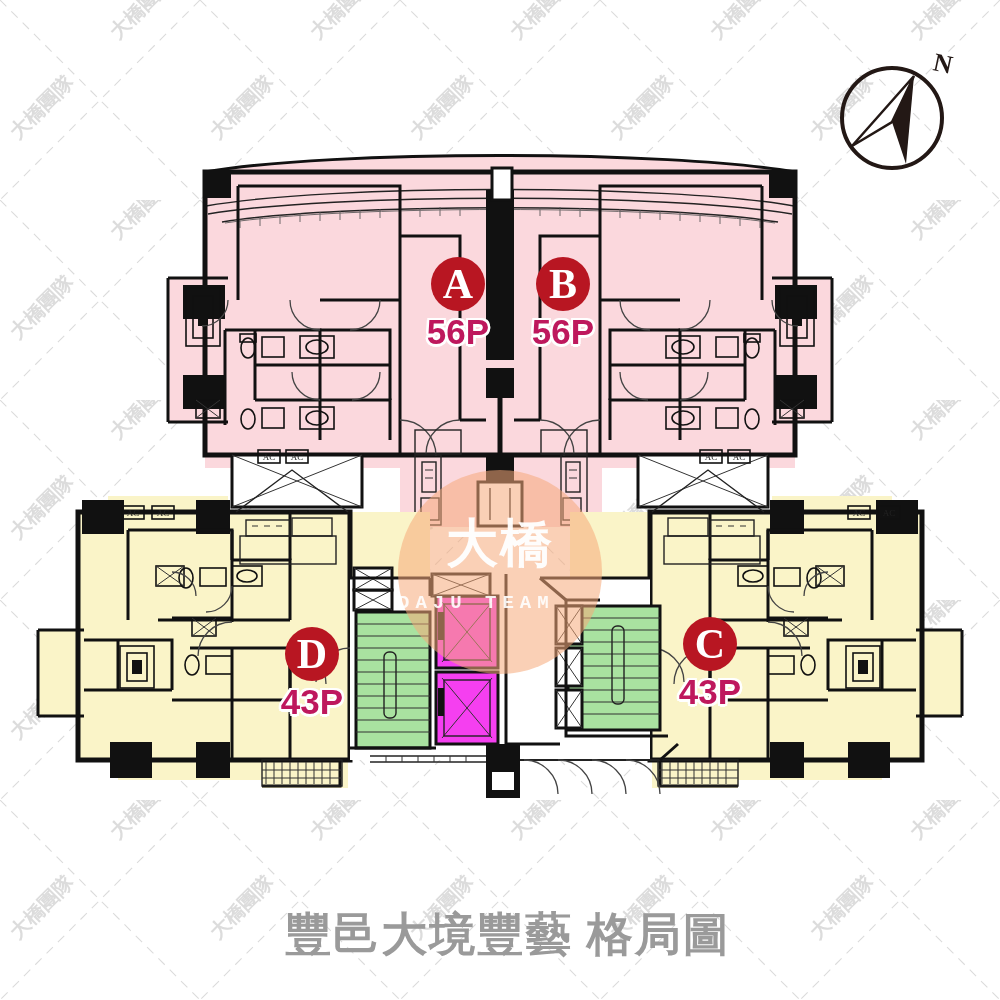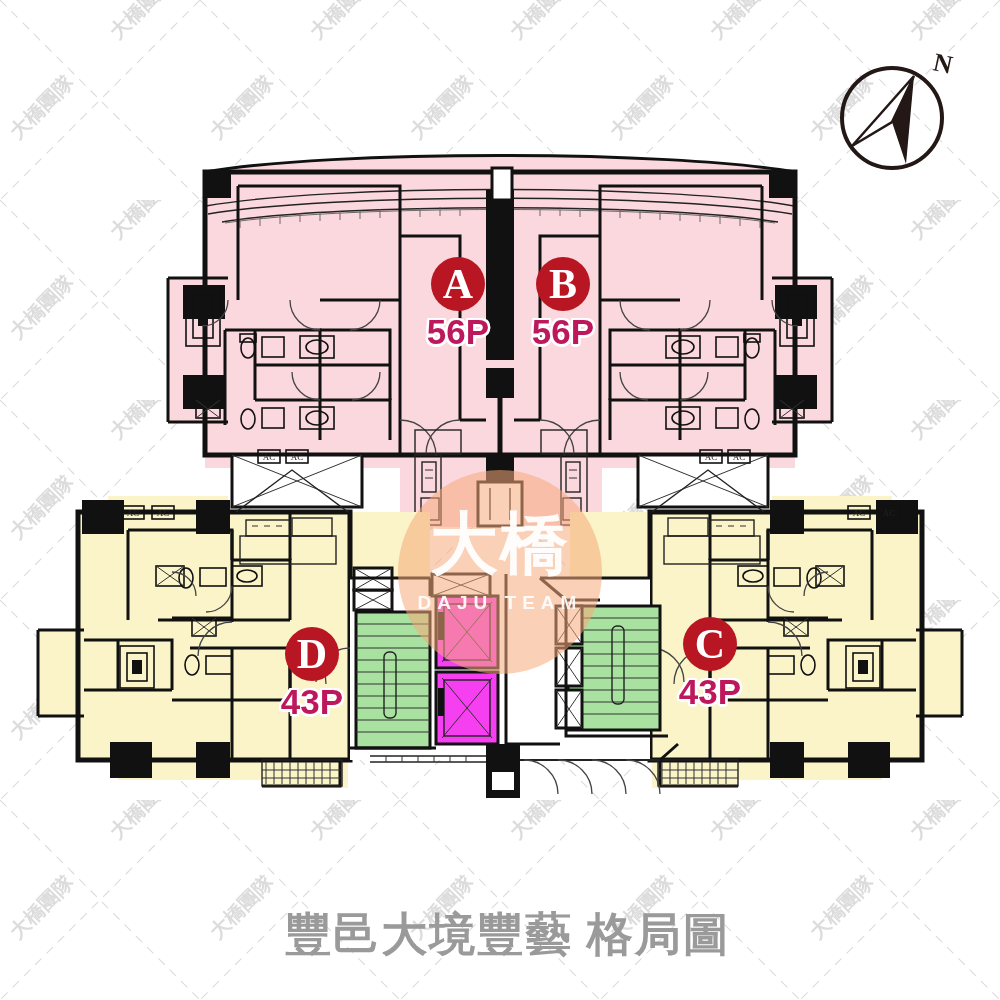--- a/index.html
+++ b/index.html
@@ -11,24 +11,24 @@
   #bg-watermark svg{width:100%;height:100%;display:block;}
 
   
   #plan{position:absolute;inset:0;z-index:2;}
   #plan svg{width:1000px;height:1000px;display:block;}
 
   
   #center-watermark{position:absolute;left:398px;top:470px;width:204px;height:204px;z-index:3;pointer-events:none;}
   #center-watermark .disc{position:absolute;inset:0;border-radius:50%;background:#f6a97a;opacity:.55;}
   #center-watermark .cn{position:absolute;left:0;right:0;top:34px;text-align:center;
-      font-family:"Liberation Serif",serif;font-weight:700;font-size:68px;color:#ffffff;
+      font-family:"Liberation Serif",serif;font-weight:700;font-size:52px;color:#ffffff;
       letter-spacing:2px;line-height:80px;opacity:.96;}
-  #center-watermark .en{position:absolute;left:0;right:0;top:122px;text-align:center;
-      font-family:Liberation Sans, sans-serif;font-weight:700;font-size:19px;color:#ffffff;
+  #center-watermark .en{position:absolute;left:0;right:0;top:122px;text-align:left;
+      font-family:Liberation Mono, monospace;font-weight:700;font-size:19px;color:#ffffff;
       letter-spacing:6px;opacity:.9;}
 
   
   .unit-badge{position:absolute;z-index:6;width:120px;text-align:center;}
   .unit-badge .circle{width:54px;height:54px;margin:0 auto;border-radius:50%;
       background:#b81622;color:#fff;font-family:"Liberation Serif",serif;font-weight:700;
       font-size:42px;line-height:54px;text-align:center;}
   .unit-badge .size{margin-top:2px;font-family:"Liberation Sans",sans-serif;font-weight:700;
       font-size:35px;line-height:38px;color:#be185d;
       text-shadow:-2.5px 0 #fff,2.5px 0 #fff,0 -2.5px #fff,0 2.5px #fff,

